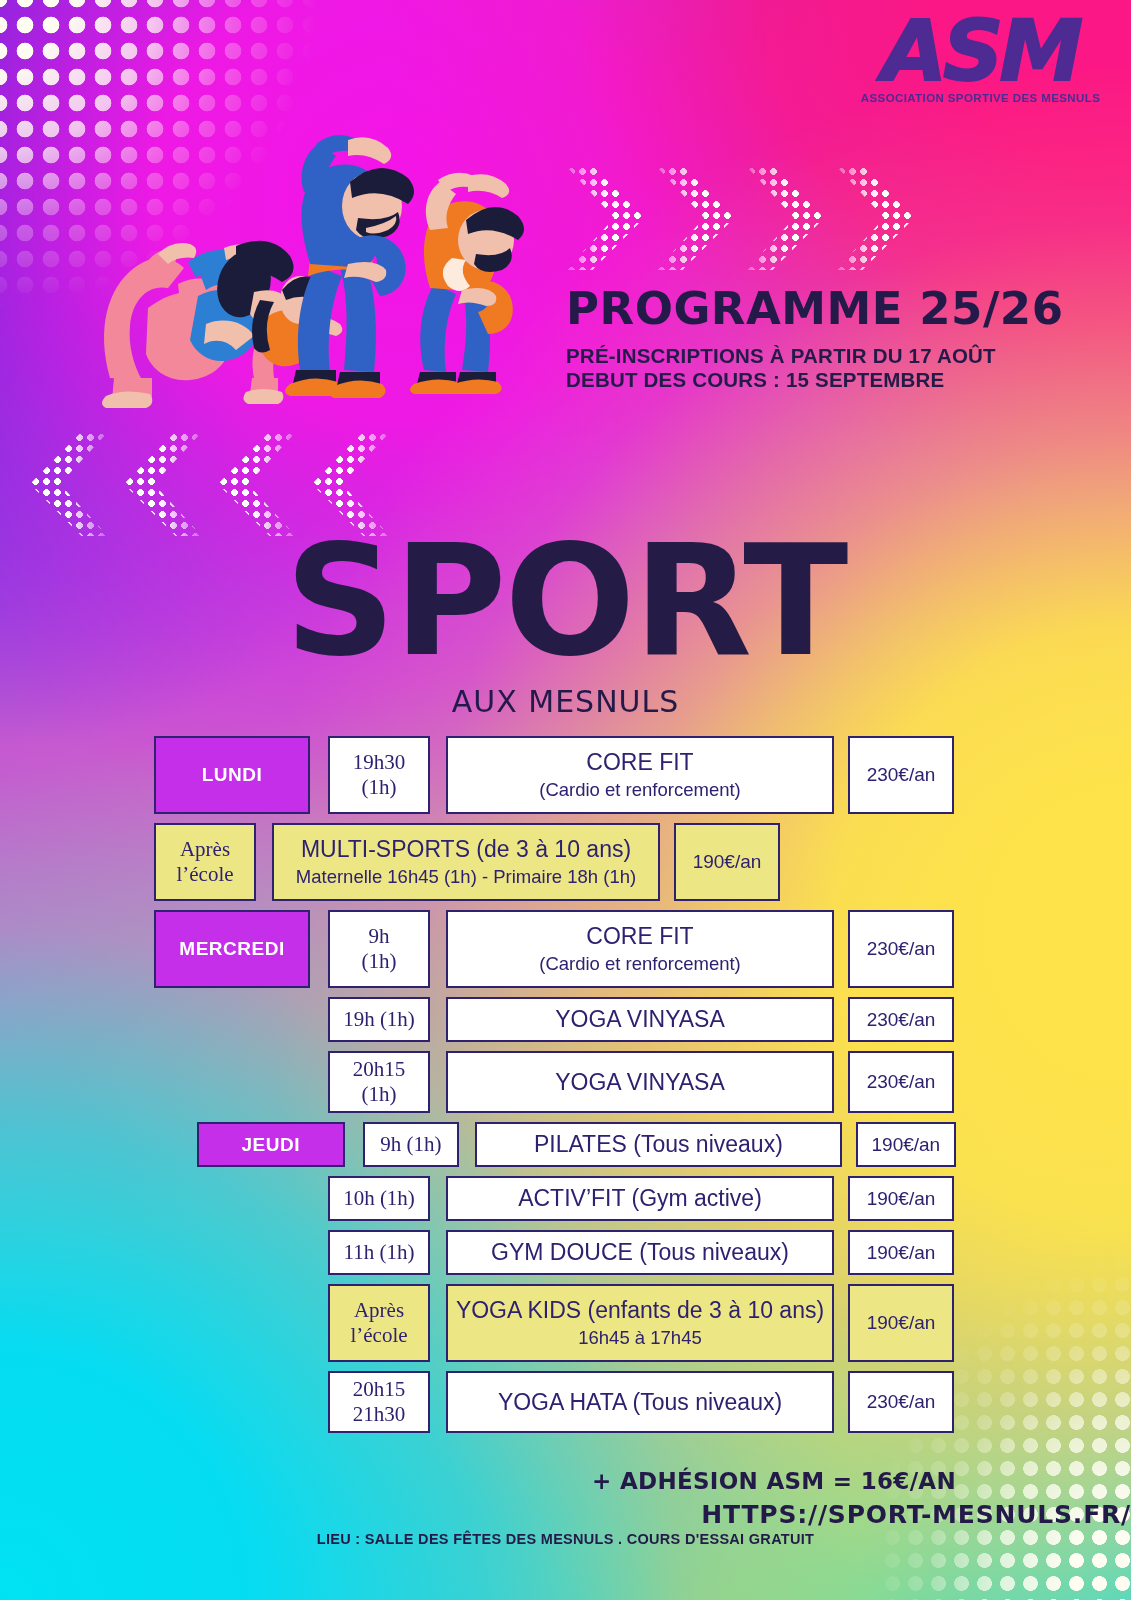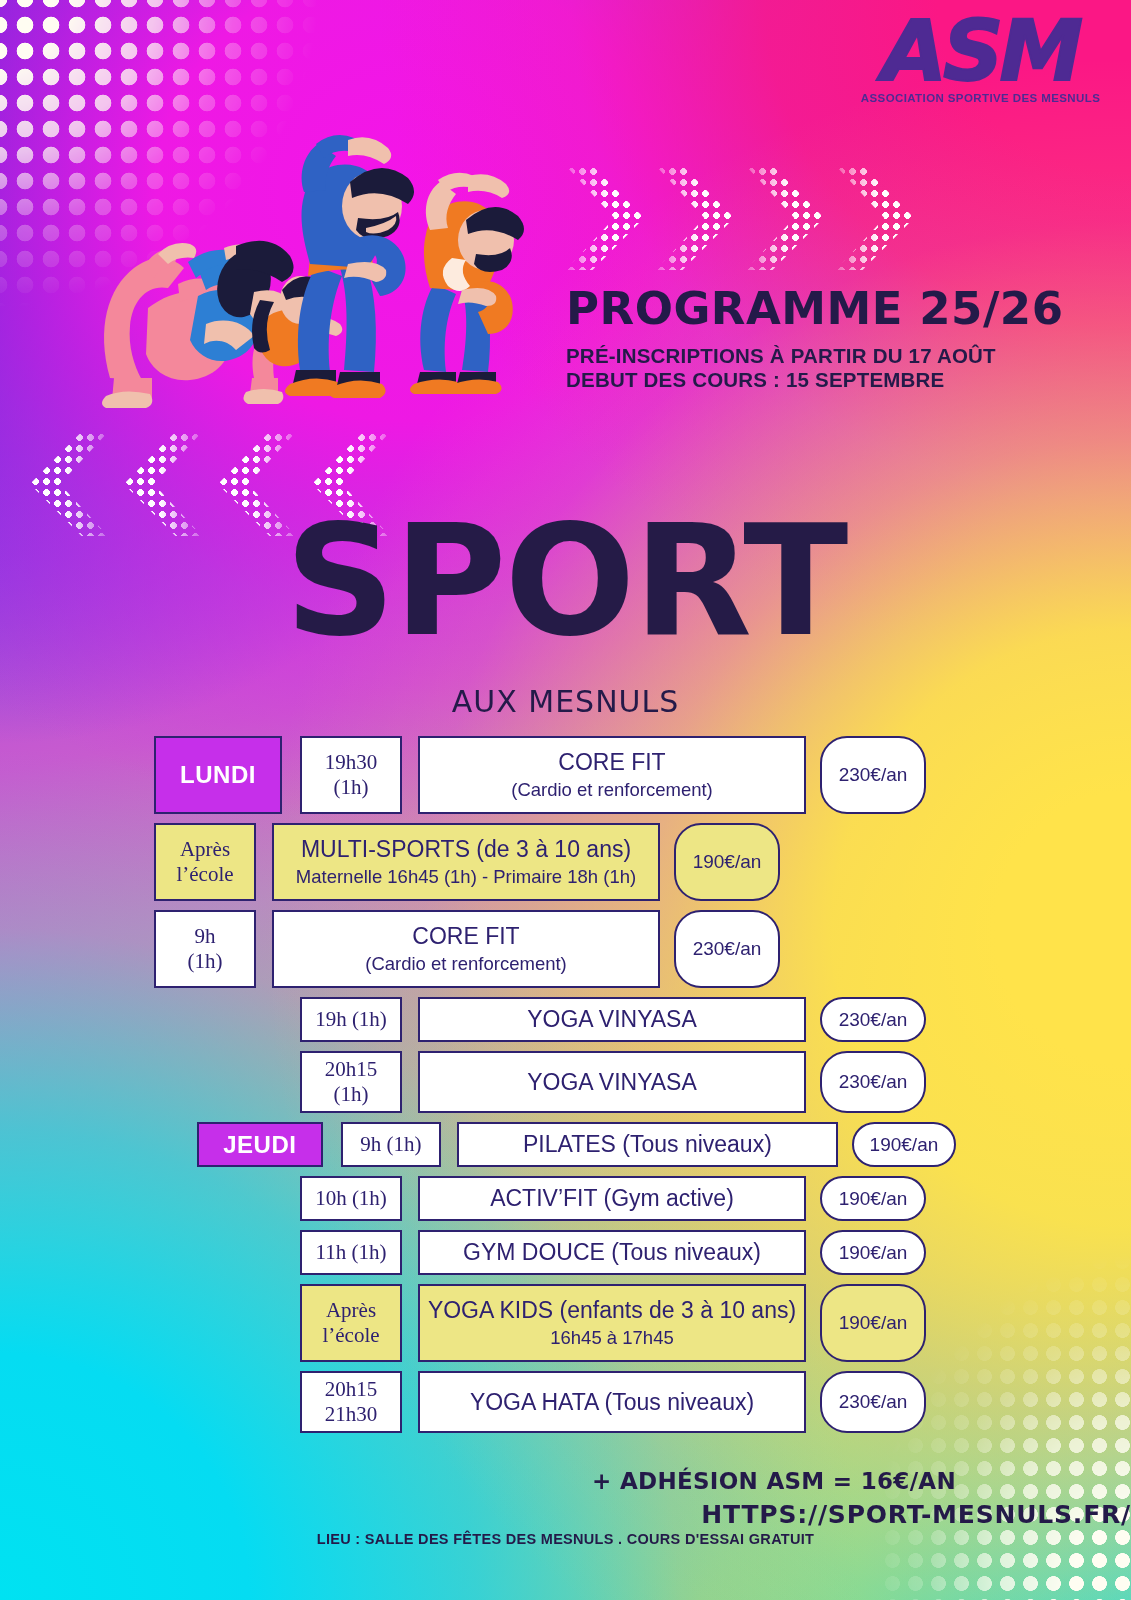--- a/index.html
+++ b/index.html
@@ -78,47 +78,47 @@
     font-family:"DejaVu Sans", sans-serif;
   }
   .prog-title{font-size:45px;letter-spacing:0.5px;line-height:1.0;}
   .prog-l1,.prog-l2{
     font-size:20.5px;letter-spacing:0.2px;line-height:1.16;
     font-family:"Liberation Sans", sans-serif;font-weight:bold;
   }
   .prog-l1{margin-top:13px;}
 
   .sport{
-    position:absolute;left:0;right:0;top:504px;text-align:center;
+    position:absolute;left:0;right:0;top:524px;text-align:center;
     color:#251B47;font-weight:bold;font-size:154px;line-height:1;
     letter-spacing:-2px;font-family:"DejaVu Sans", sans-serif;
   }
   .auxmesnuls{
     position:absolute;left:0;right:0;top:684px;text-align:center;
     color:#241A49;font-weight:normal;font-size:30px;letter-spacing:1px;
     font-family:"DejaVu Sans", sans-serif;
   }
 
   
   .sched{position:absolute;left:154px;top:736px;width:802px;}
   .srow{display:flex;align-items:stretch;margin-bottom:9px;}
   .cell{
     border:2px solid #2E2170;box-sizing:border-box;
     display:flex;align-items:center;justify-content:center;text-align:center;
     color:#2E2170;font-family:"Liberation Sans", sans-serif;
     background:#FFFFFF;
   }
   .c-day{
-    width:128px;margin-right:18px;background:#C62FEA;color:#FFFFFF;
-    font-weight:bold;font-size:24px;letter-spacing:0.5px;
+    width:156px;margin-right:18px;background:#C62FEA;color:#FFFFFF;
+    font-weight:bold;font-size:19px;letter-spacing:0.5px;
   }
   .c-day.blank{background:transparent;border-color:transparent;}
   .c-time{width:102px;margin-right:16px;font-size:21px;line-height:1.2;font-family:Liberation Serif, serif;}
   .c-name{width:388px;margin-right:14px;font-size:23px;line-height:1.22;}
-  .c-price{width:106px;font-size:19px;border-radius:27px;}
+  .c-price{width:106px;font-size:19px;}
   .yellow{background:#EDE685;}
   .c-name .sub{display:block;font-size:18.5px;line-height:1.3;margin-top:1px;}
   .c-name .main2{display:block;font-size:23px;line-height:1.26;}
 
   
   .foot-adh{
     position:absolute;right:175px;top:1468px;
     color:#241A49;font-weight:bold;font-size:23px;letter-spacing:0.3px;
     font-family:"DejaVu Sans", sans-serif;
   }
@@ -256,20 +256,21 @@
         </div>
         <div class="cell c-name yellow">
           <div>
             <span class="main2">MULTI-SPORTS  (de 3 à 10 ans)</span>
             <span class="sub">Maternelle 16h45 (1h) - Primaire 18h (1h)</span>
           </div>
         </div>
         <div class="cell c-price yellow">190€/an</div>
       </div>
       <div class="srow" style="height: 78px;">
+        <div class="cell c-day">MERCREDI</div>
         <div class="cell c-time">
           <div><span>9h</span><br><span>(1h)</span></div>
         </div>
         <div class="cell c-name">
           <div>
             <span class="main2">CORE FIT</span>
             <span class="sub">(Cardio et renforcement)</span>
           </div>
         </div>
         <div class="cell c-price">230€/an</div>

